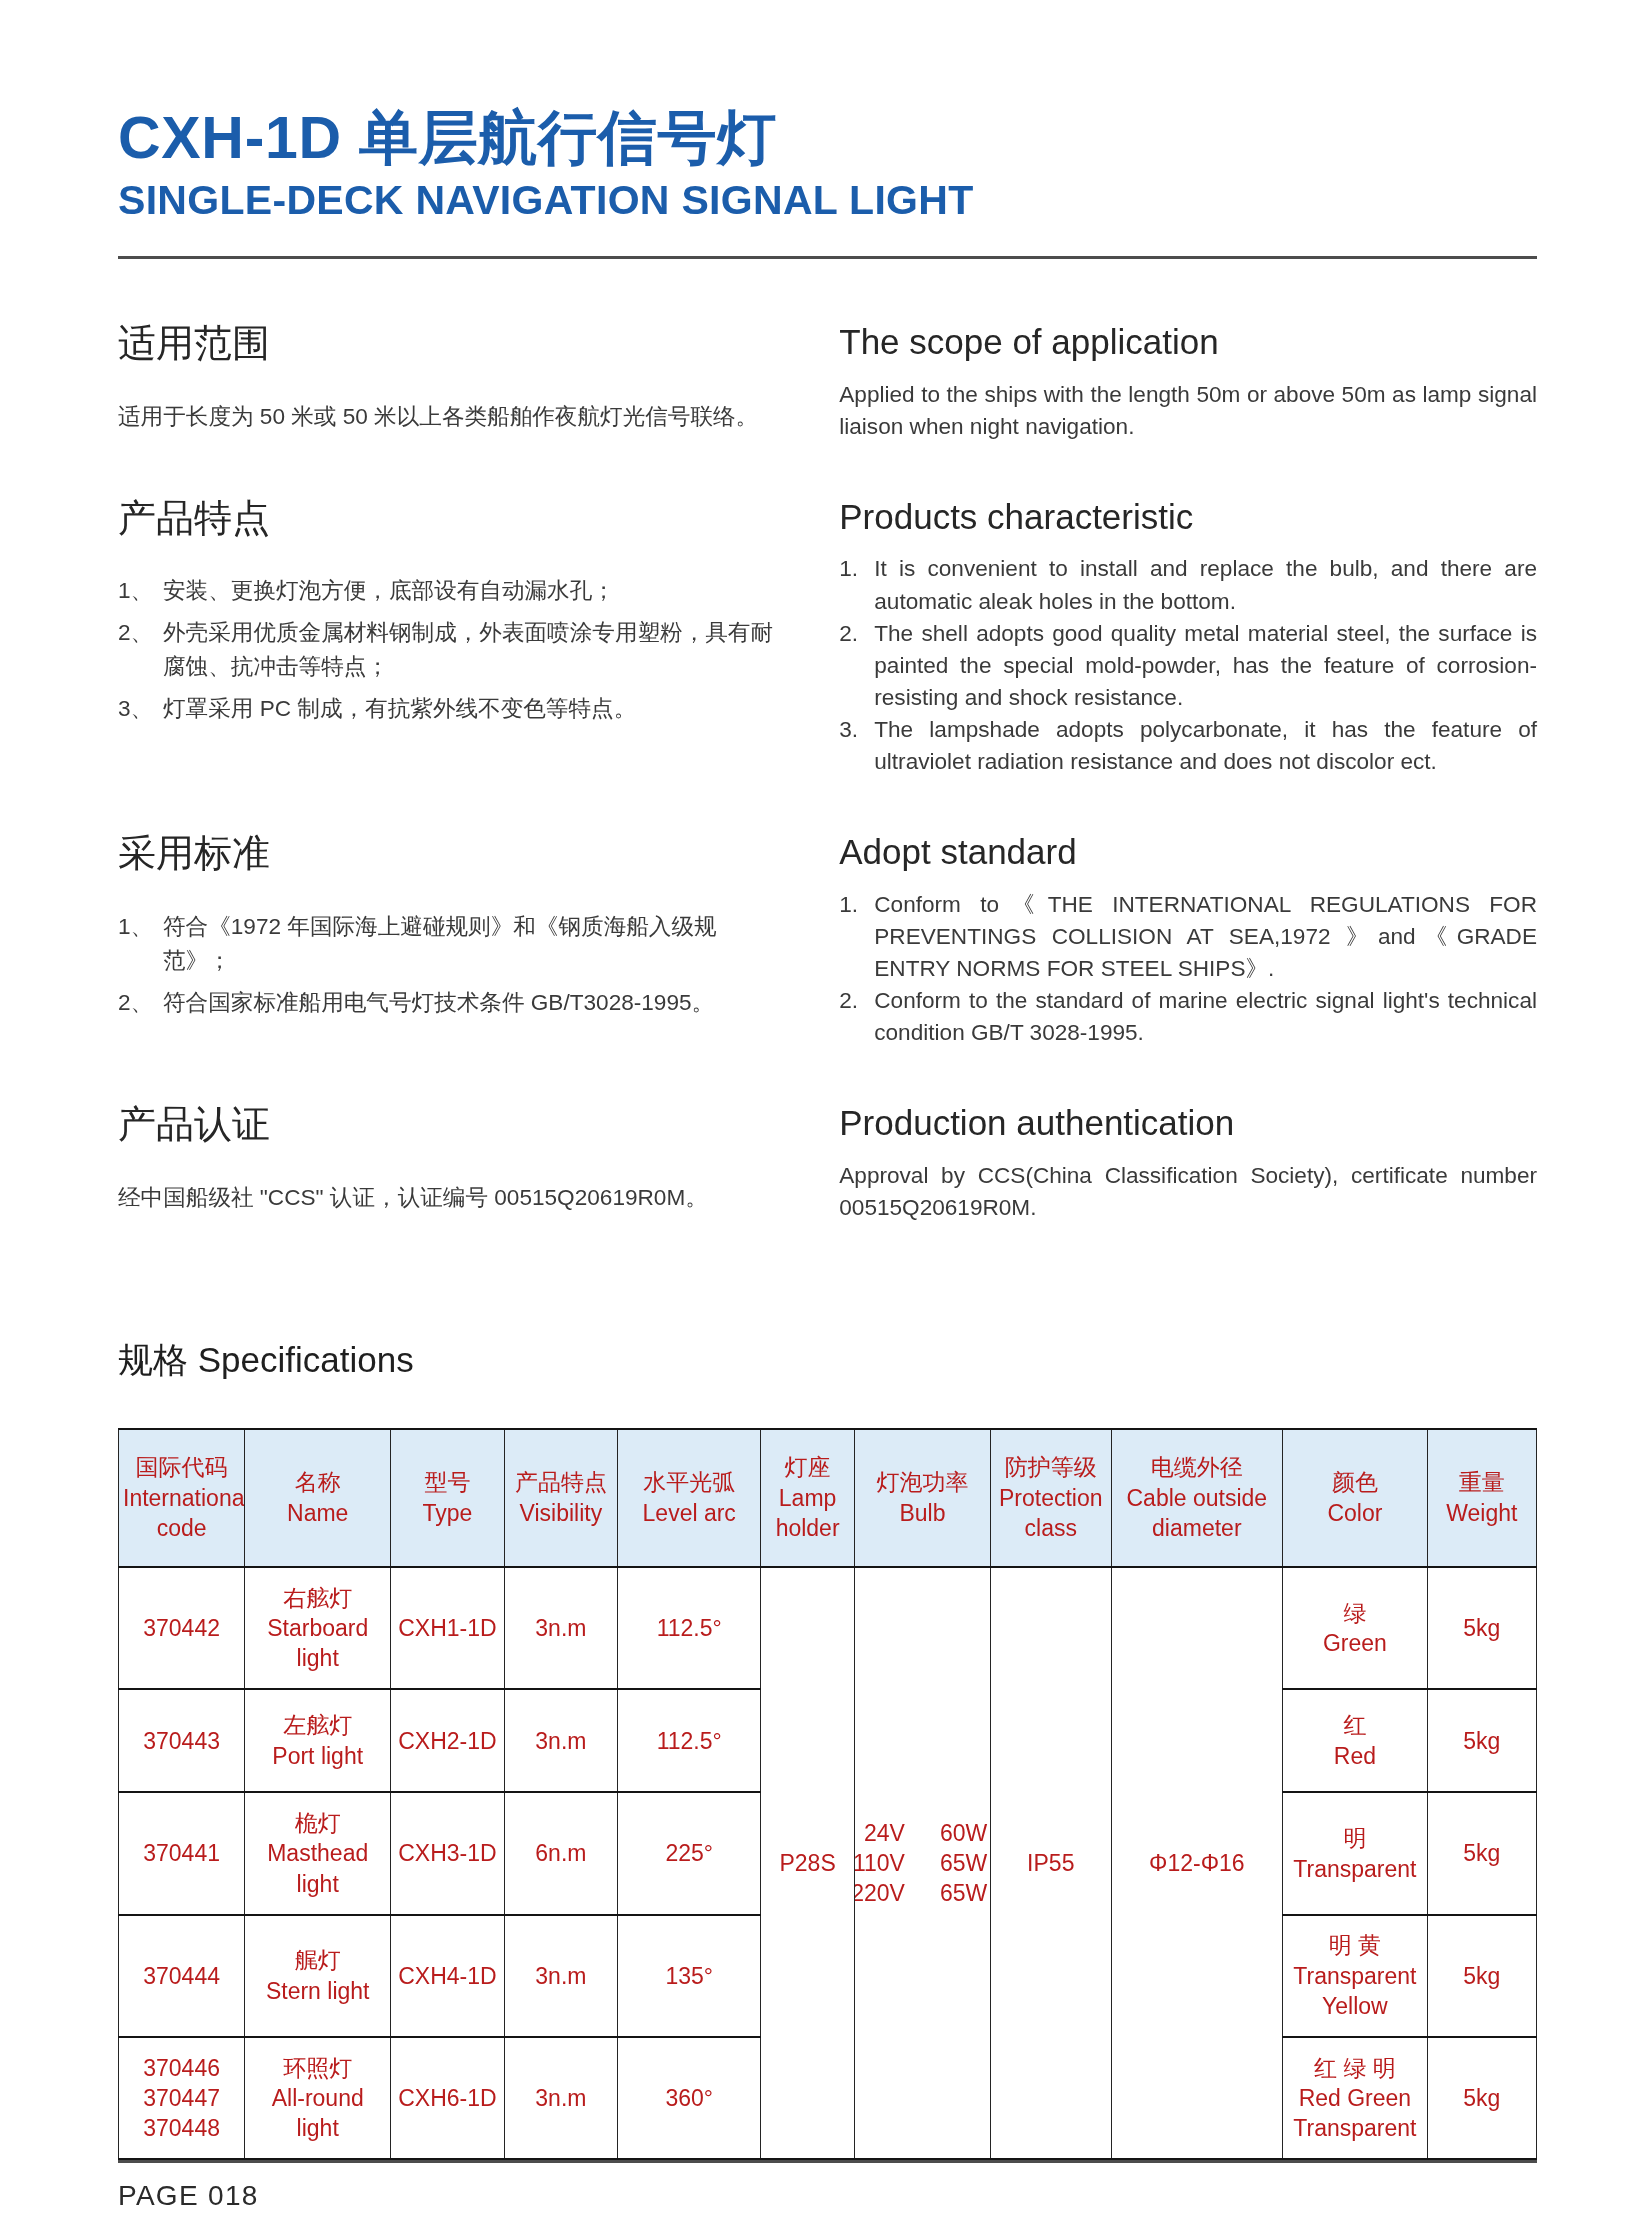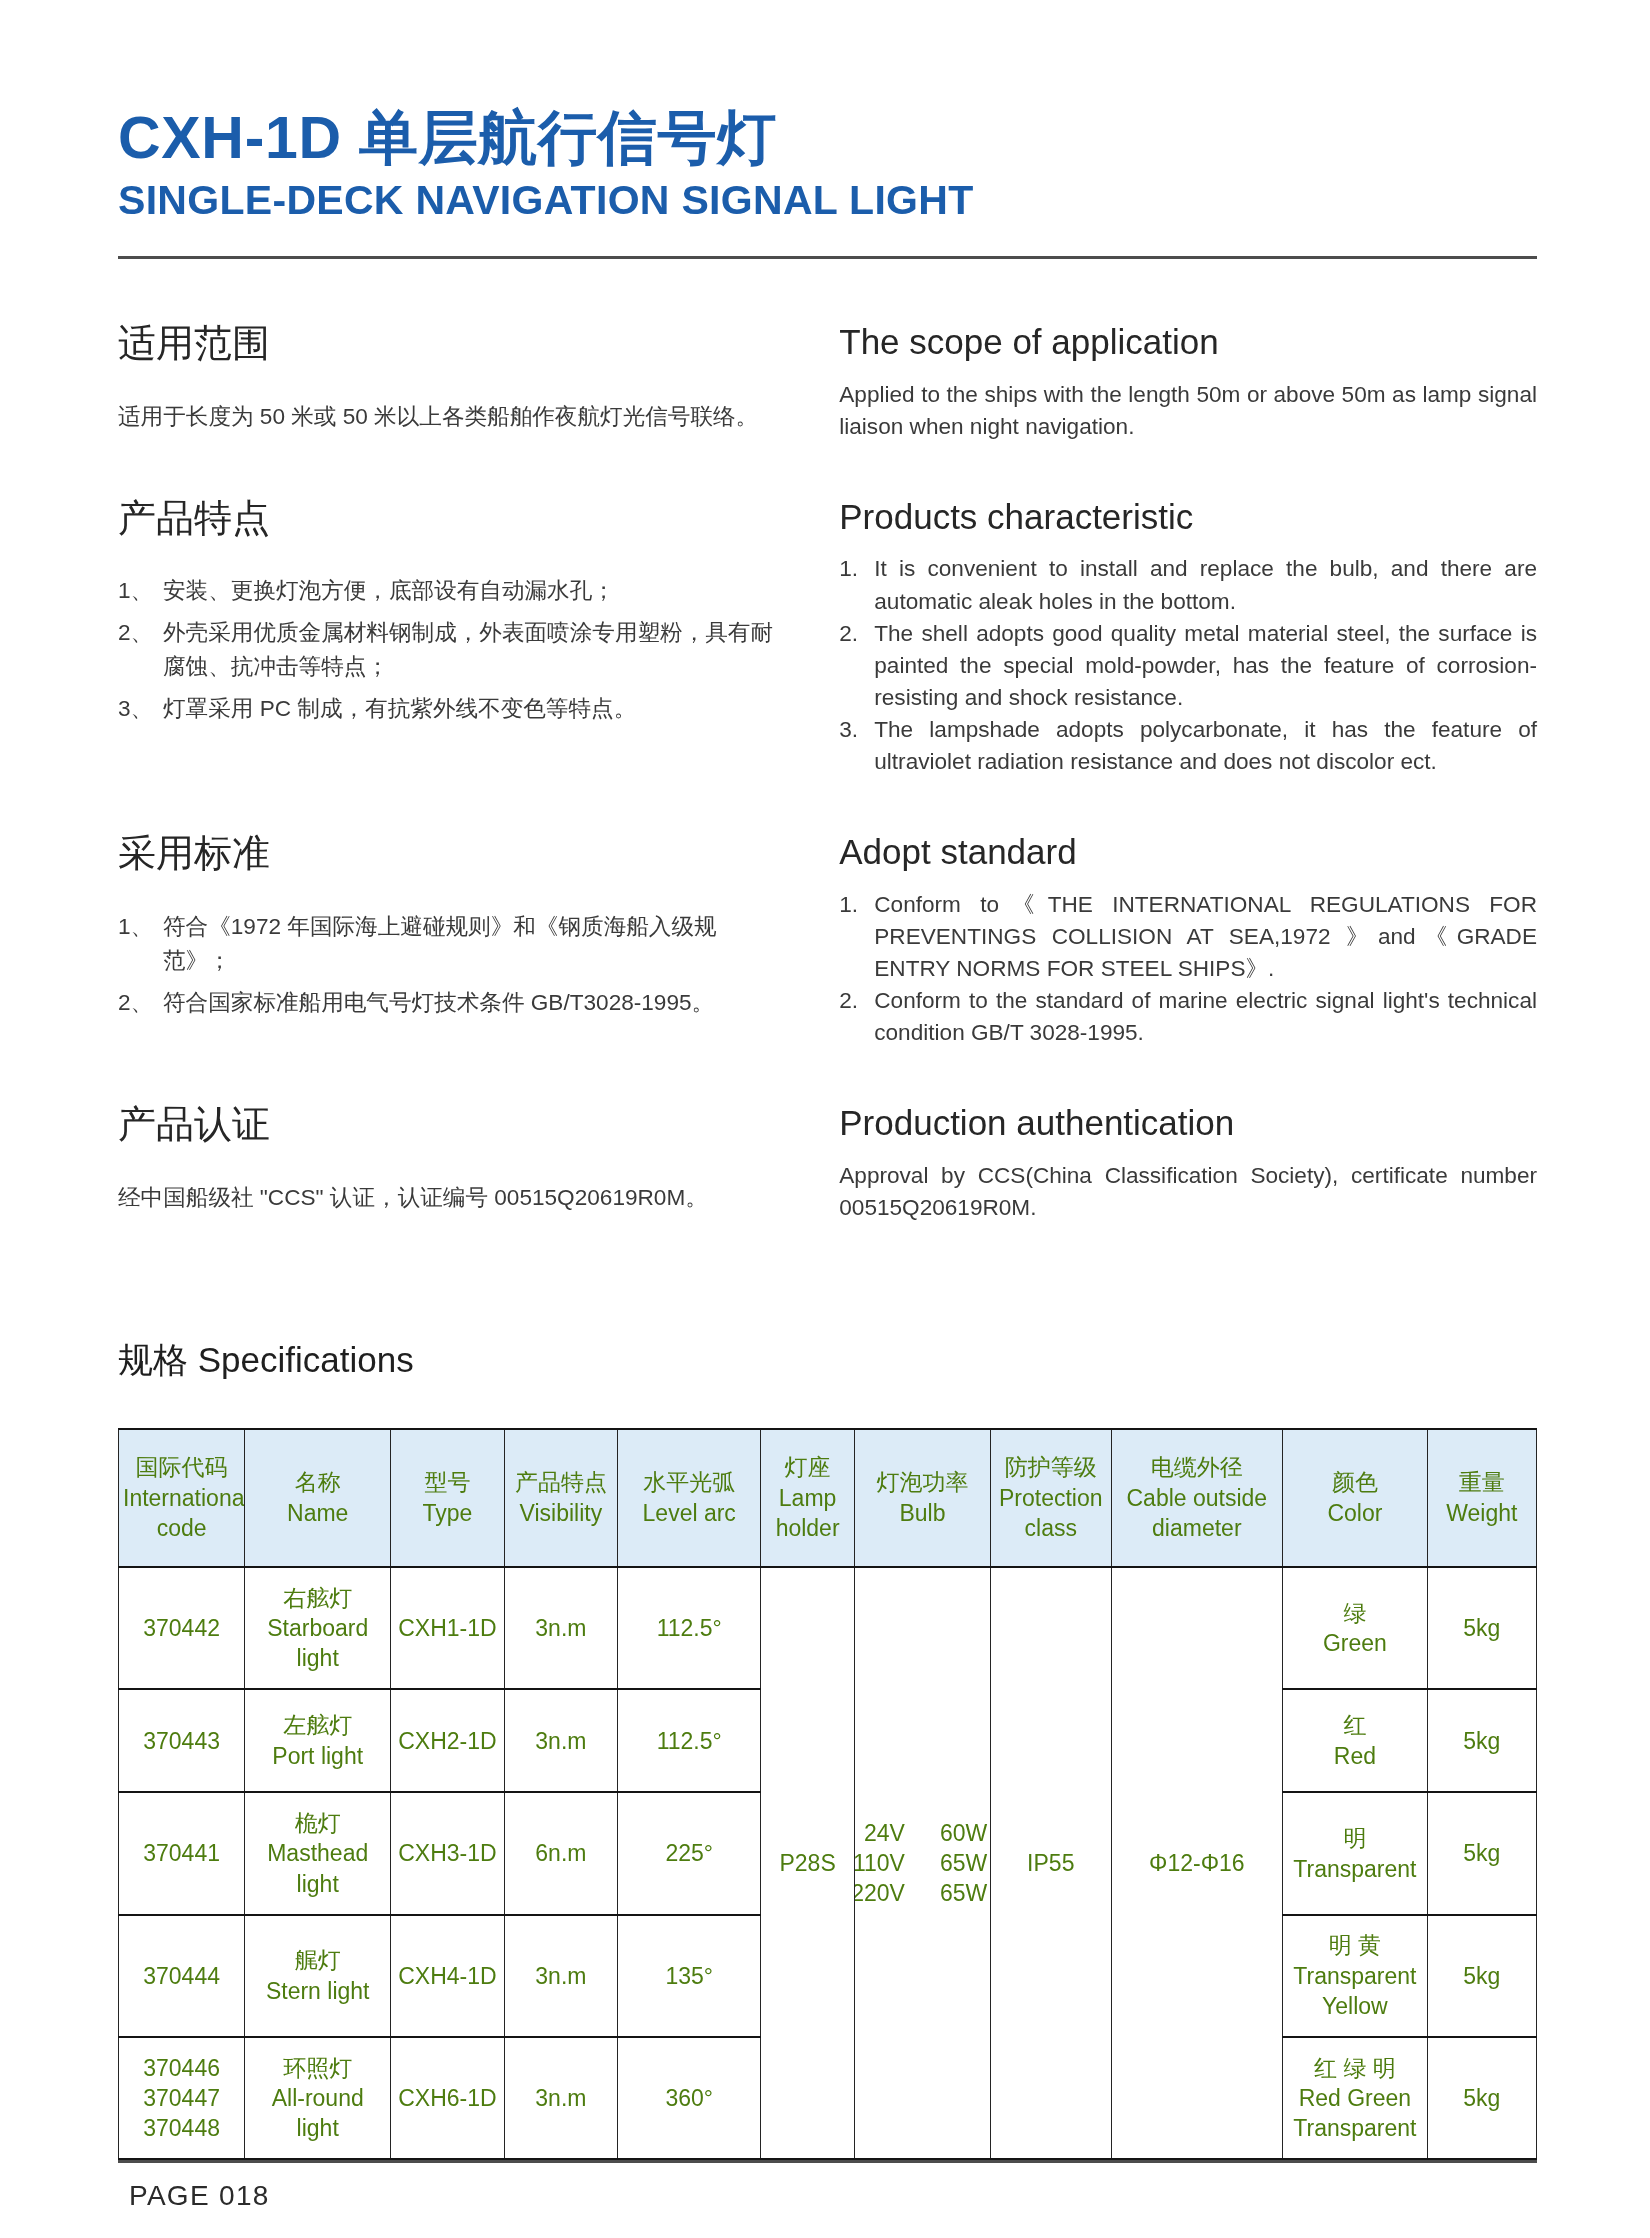--- a/index.html
+++ b/index.html
@@ -59,21 +59,21 @@
   
   .spec-title{
     font-size:35px;font-weight:400;color:#1f1f1f;
     margin:117px 0 0 0;line-height:1.1;
   }
   table.spec{
     width:100%;
     border-collapse:collapse;
     table-layout:fixed;
     margin-top:48px;
-    font-size:23px;color:#4d7c0f;
+    font-size:23px;color:#b91c1c;
   }
   .spec th,.spec td{
     border-left:1.3px solid #242424;
     border-right:1.3px solid #242424;
     border-top:2.7px solid #141414;
     border-bottom:2.7px solid #141414;
     text-align:center;vertical-align:middle;
     padding:14.6px 5.3px;
     line-height:1.32;
     overflow:hidden;
@@ -86,21 +86,21 @@
   }
   .spec td{height:72px;}
   .hdr-zh,.hdr-en{display:block;}
   .cellline{display:block;}
   .bulb-line{display:flex;justify-content:center;gap:35px;}
   .bulb-line .bv{min-width:64px;text-align:right;}
   .bulb-line .bw{min-width:64px;text-align:left;}
   
   .footer{margin-top:auto;}
   .foot-rule{border:none;border-top:3.3px solid #4d4d4d;margin:0 0 17.3px 0;width:100%;}
-  .foot-text{font-size:28px;color:#2b2b2b;margin:11px;letter-spacing:1.3px;}
+  .foot-text{font-size:28px;color:#2b2b2b;margin:0;letter-spacing:1.3px;}
 </style>
 </head>
 <body>
 
 <div class="page">
 
   <h1 class="title-zh">CXH-1D 单层航行信号灯</h1>
   <div class="title-en">SINGLE-DECK NAVIGATION SIGNAL LIGHT</div>
   <hr class="head-rule">
 

